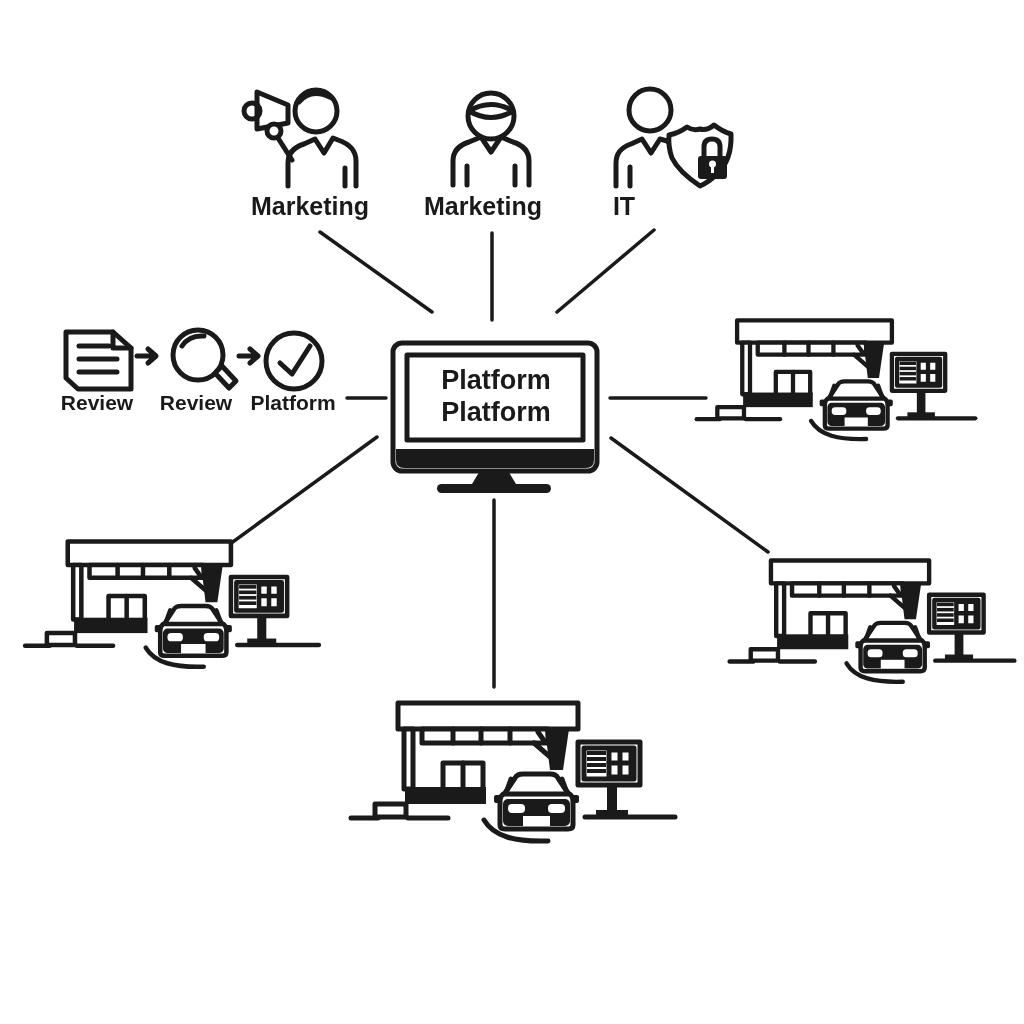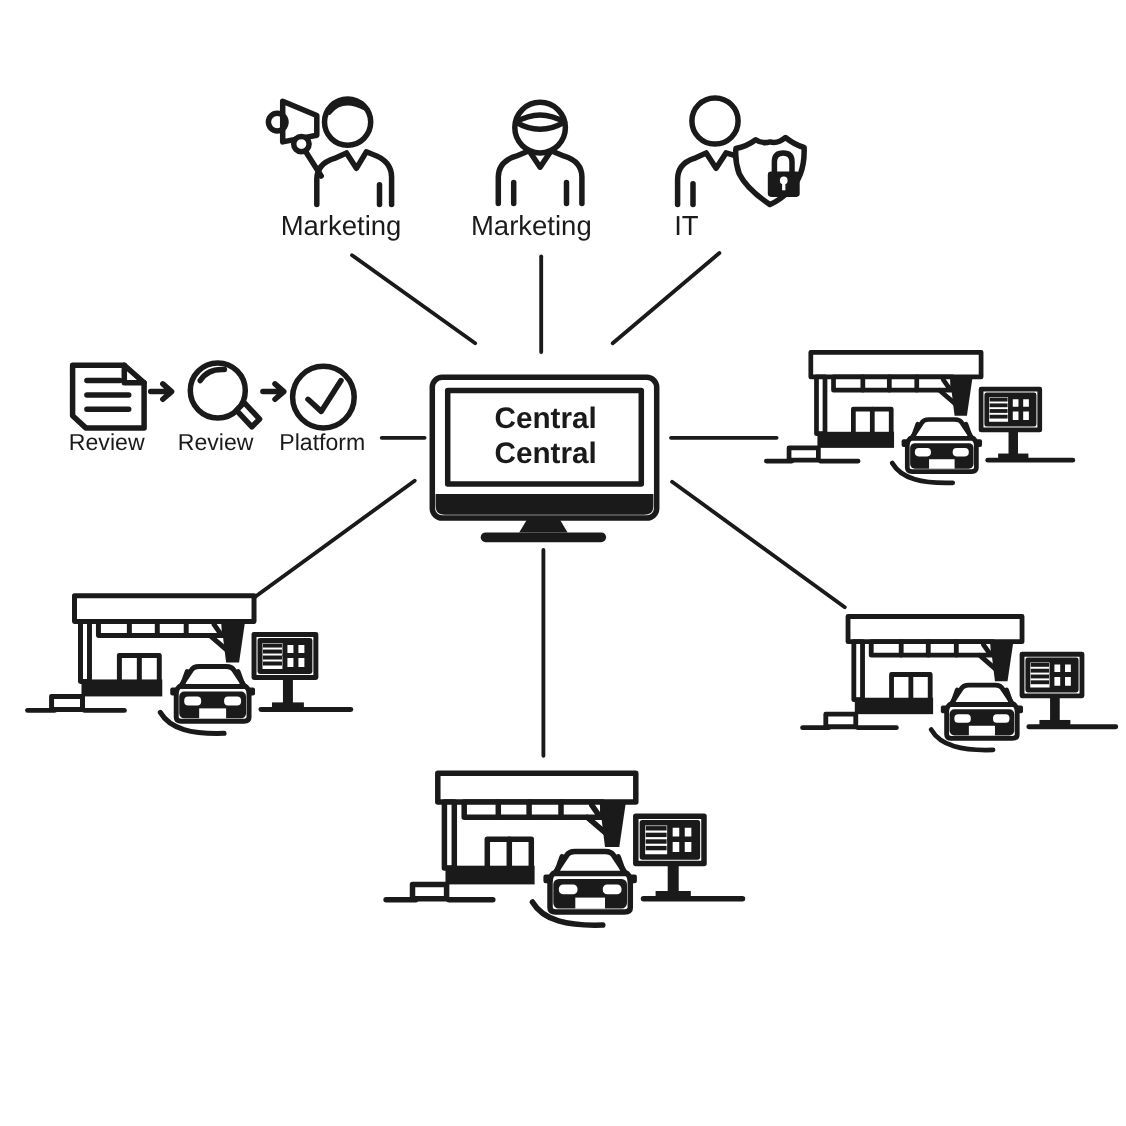--- a/index.html
+++ b/index.html
@@ -14,21 +14,21 @@
   .s  { fill:none; stroke:var(--ink); stroke-width:5; stroke-linecap:round; stroke-linejoin:round; }
   
   .sf { fill:var(--background); stroke:var(--ink); stroke-width:5; stroke-linecap:round; stroke-linejoin:round; }
   
   .blk { fill:var(--ink); stroke:none; }
   .w   { fill:var(--background); stroke:none; }
   .cline { stroke:var(--ink); stroke-width:3.5; stroke-linecap:round; fill:none; }
 
   .lbl {
     position:absolute; transform:translateX(-50%);
-    color:var(--ink); font-weight:400; white-space:nowrap;
+    color:var(--ink); font-weight:700; white-space:nowrap;
   }
   .dept { top:192px; font-size:25px; }
   .flow { top:391px; font-size:21px; }
   .monitor-text {
     position:absolute; left:394px; top:352px; width:204px; height:88px;
     display:flex; align-items:center; justify-content:center;
   }
   .monitor-text span {
     display:block; width:150px; text-align:center;
     font-size:27px; line-height:1.2; font-weight:700; color:var(--ink);
@@ -174,15 +174,15 @@
 
   <div class="lbl dept" style="left:310px">Marketing</div>
   <div class="lbl dept" style="left:483px">Marketing</div>
   <div class="lbl dept" style="left:624px">IT</div>
 
   <div class="lbl flow" style="left:97px">Review</div>
   <div class="lbl flow" style="left:196px">Review</div>
   <div class="lbl flow" style="left:293px">Platform</div>
 
   <div class="monitor-text">
-    <span>Central Central</span>
+    <span>Platform Platform</span>
   </div>
 </div>
 
 </body></html>

